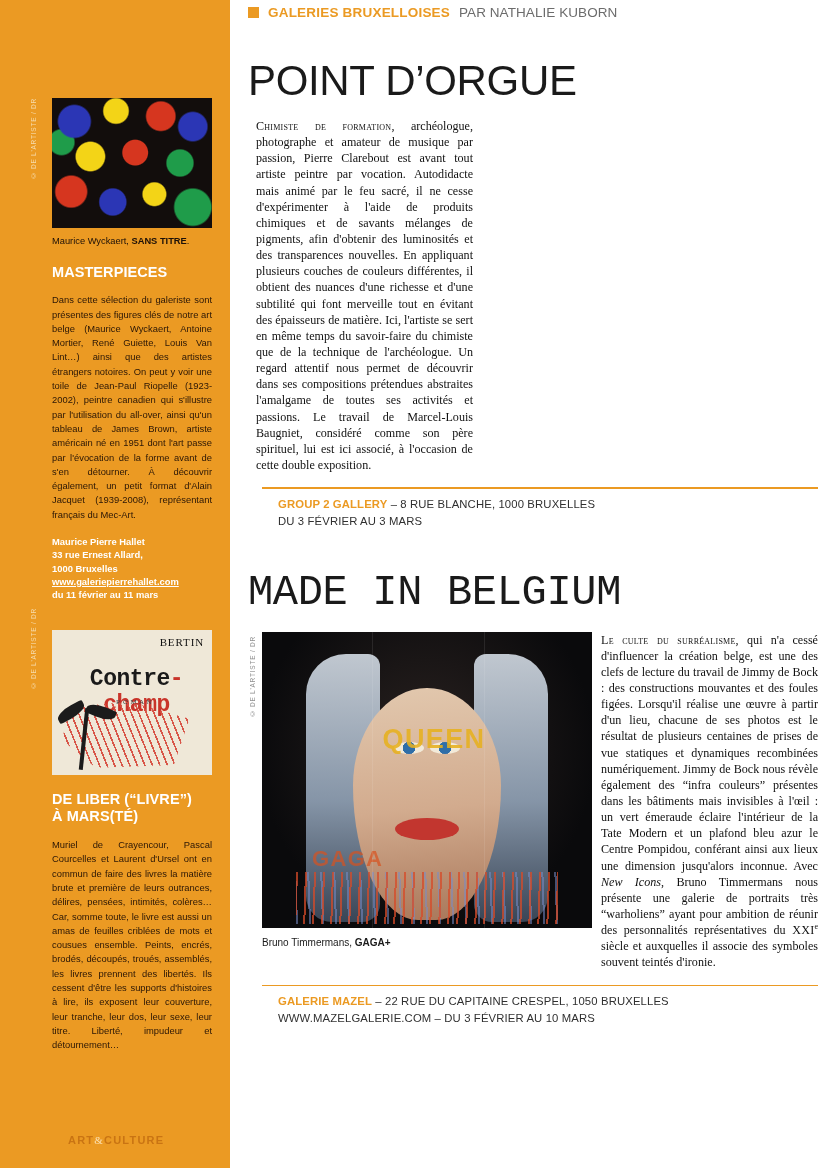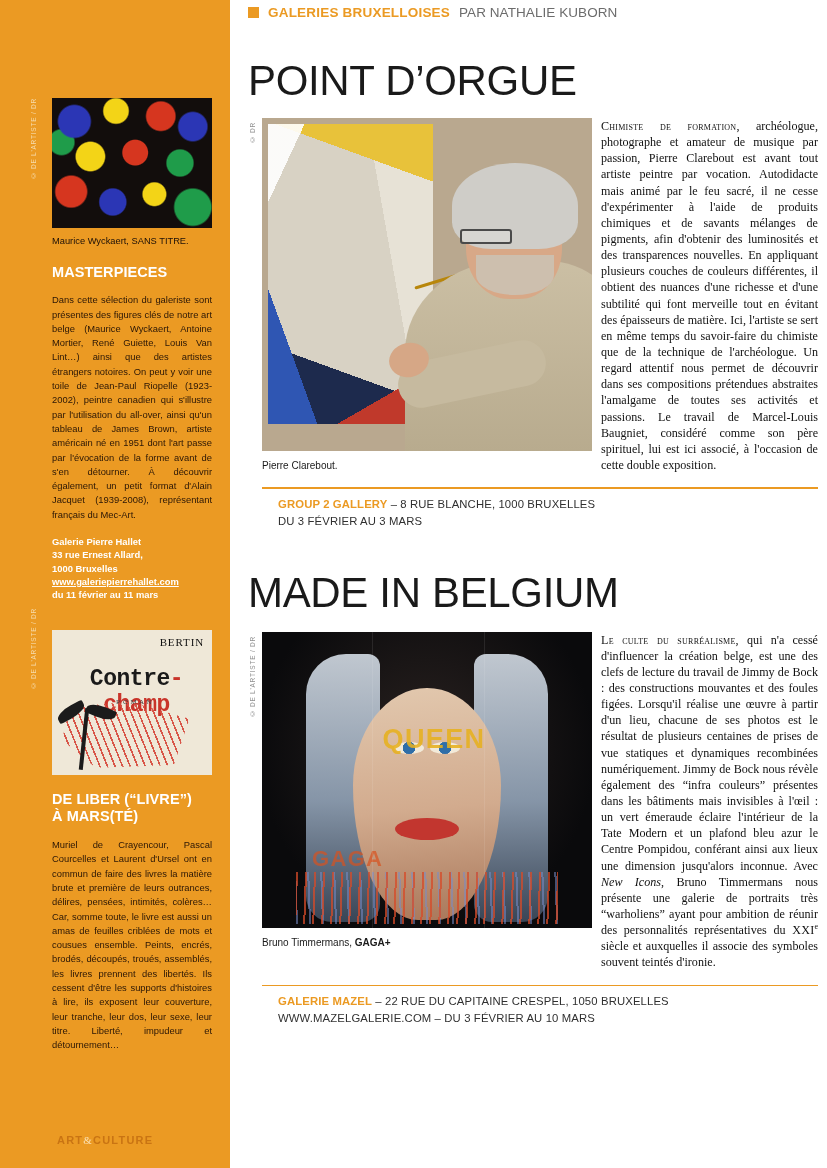--- a/index.html
+++ b/index.html
@@ -92,40 +92,40 @@
     transform: rotate(180deg);
     white-space: nowrap;
   }
   .vcredit.c-a { top: 98px; }
   .vcredit.c-b { top: 608px; }
 
   .sb-caption {
     margin-top: 7px; width: 165px;
     font-size: 9.3px; color:#1c1008; line-height: 1.35;
   }
-  .sb-caption b { font-weight: 400; }
+  .sb-caption b { font-weight: 700; }
 
   .sb-head {
     margin-top: 16px;
     font-size: 14.5px; font-weight: 700; color:#ffffff;
     letter-spacing: .005em; line-height: 1.22;
   }
   .sb-body {
     margin-top: 12px; width: 160px;
     font-size: 9.4px; line-height: 1.52; color:#2a1606;
     text-align: justify;
   }
   .sb-contact {
     margin-top: 13px; width: 165px;
     font-size: 9.4px; line-height: 1.42; font-weight: 700; color:#ffffff;
   }
   .sb-contact .lnk { text-decoration: underline; }
 
   .logo-ac {
-    position:absolute; left:57px; bottom:22px;
+    position:absolute; left:68px; bottom:22px;
     font-size: 11px; font-weight: 700; letter-spacing: .11em;
     color: #c97413;
     margin-top: 13px;
   }
   .logo-ac .amp { color:#fbe0b2; font-family:"Liberation Serif", serif; font-weight:400; }
 
   
   .main { position: relative; flex: 1 1 auto; height: 1168px; padding: 16px; }
   .main-inner { position:absolute; left: 18px; top: 0; width: 570px; }
 
@@ -305,21 +305,21 @@
       <div style="padding-top:98px;">
         <div class="sb-figure">
           <div class="sb-img artwork-1"></div>
         </div>
         <div class="sb-caption">
           <span>Maurice Wyckaert, </span><b>SANS TITRE</b><span>.</span>
         </div>
         <h2 class="sb-head">MASTERPIECES</h2>
         <p class="sb-body">Dans cette sélection du galeriste sont présentes des figures clés de notre art belge (Maurice Wyckaert, Antoine Mortier, René Guiette, Louis Van Lint…) ainsi que des artistes étrangers notoires. On peut y voir une toile de Jean-Paul Riopelle (1923-2002), peintre canadien qui s'illustre par l'utilisation du all-over, ainsi qu'un tableau de James Brown, artiste américain né en 1951 dont l'art passe par l'évocation de la forme avant de s'en détourner. À découvrir également, un petit format d'Alain Jacquet (1939-2008), représentant français du Mec-Art.</p>
         <div class="sb-contact">
-          <div>Galerie Pierre Hallet</div>
+          <div>Maurice Pierre Hallet</div>
           <div>33 rue Ernest Allard,</div>
           <div>1000 Bruxelles</div>
           <div class="lnk">www.galeriepierrehallet.com</div>
           <div>du 11 février au 11 mars</div>
         </div>
       </div>
 
       <div style="padding-top:28px;">
         <div class="sb-figure">
           <div class="sb-img artwork-2">
@@ -349,53 +349,33 @@
 
       <div class="kicker">
         <span class="kicker-sq"></span>
         <span class="kicker-t1">GALERIES BRUXELLOISES</span>
         <span class="kicker-t2">PAR NATHALIE KUBORN</span>
       </div>
 
       <h1 class="headline h1">POINT D’ORGUE</h1>
 
       <div class="article">
-        <div class="art-left">
-          <div class="photo-wrap">
-            <div class="photo-credit">© DR</div>
-            <div class="photo1">
-              <div class="p1-wall"></div>
-              <div class="p1-canvas"></div>
-              <div class="p1-brush"></div>
-              <div class="p1-person">
-                <div class="p1-body"></div>
-                <div class="p1-head"></div>
-                <div class="p1-hair"></div>
-                <div class="p1-beard"></div>
-                <div class="p1-glass"></div>
-                <div class="p1-arm"></div>
-                <div class="p1-hand"></div>
-              </div>
-            </div>
-          </div>
-          <div class="cap">Pierre Clarebout.</div>
-        </div>
 
         <div class="art-right">
           <p class="body-serif"><span class="smallcaps">Chimiste de formation,</span><span> archéologue, photographe et amateur de musique par passion, Pierre Clarebout est avant tout artiste peintre par vocation. Autodidacte mais animé par le feu sacré, il ne cesse d'expérimenter à l'aide de produits chimiques et de savants mélanges de pigments, afin d'obtenir des luminosités et des transparences nouvelles. En appliquant plusieurs couches de couleurs différentes, il obtient des nuances d'une richesse et d'une subtilité qui font merveille tout en évitant des épaisseurs de matière. Ici, l'artiste se sert en même temps du savoir-faire du chimiste que de la technique de l'archéologue. Un regard attentif nous permet de découvrir dans ses compositions prétendues abstraites l'amalgame de toutes ses activités et passions. Le travail de Marcel-Louis Baugniet, considéré comme son père spirituel, lui est ici associé, à l'occasion de cette double exposition.</span></p>
         </div>
       </div>
 
       <div class="rule"></div>
       <div class="venue">
         <span class="vname">GROUP 2 GALLERY</span><span> – 8 RUE BLANCHE, 1000 BRUXELLES</span><br>
         <span>DU 3 FÉVRIER AU 3 MARS</span>
       </div>
 
-      <h1 class="headline h2" style="margin-top:42px;">MADE IN BELGIUM</h1>
+      <h1 class="headline h2" style="margin-top:42px;font-family:Liberation Mono, monospace;">MADE IN BELGIUM</h1>
 
       <div class="article" style="margin-top:18px;">
         <div class="art-left">
           <div class="photo-wrap">
             <div class="photo-credit">© DE L'ARTISTE / DR</div>
             <div class="photo2">
               <div class="p2-bg"></div>
               <div class="p2-hair-l"></div>
               <div class="p2-hair-r"></div>
               <div class="p2-face"></div>

